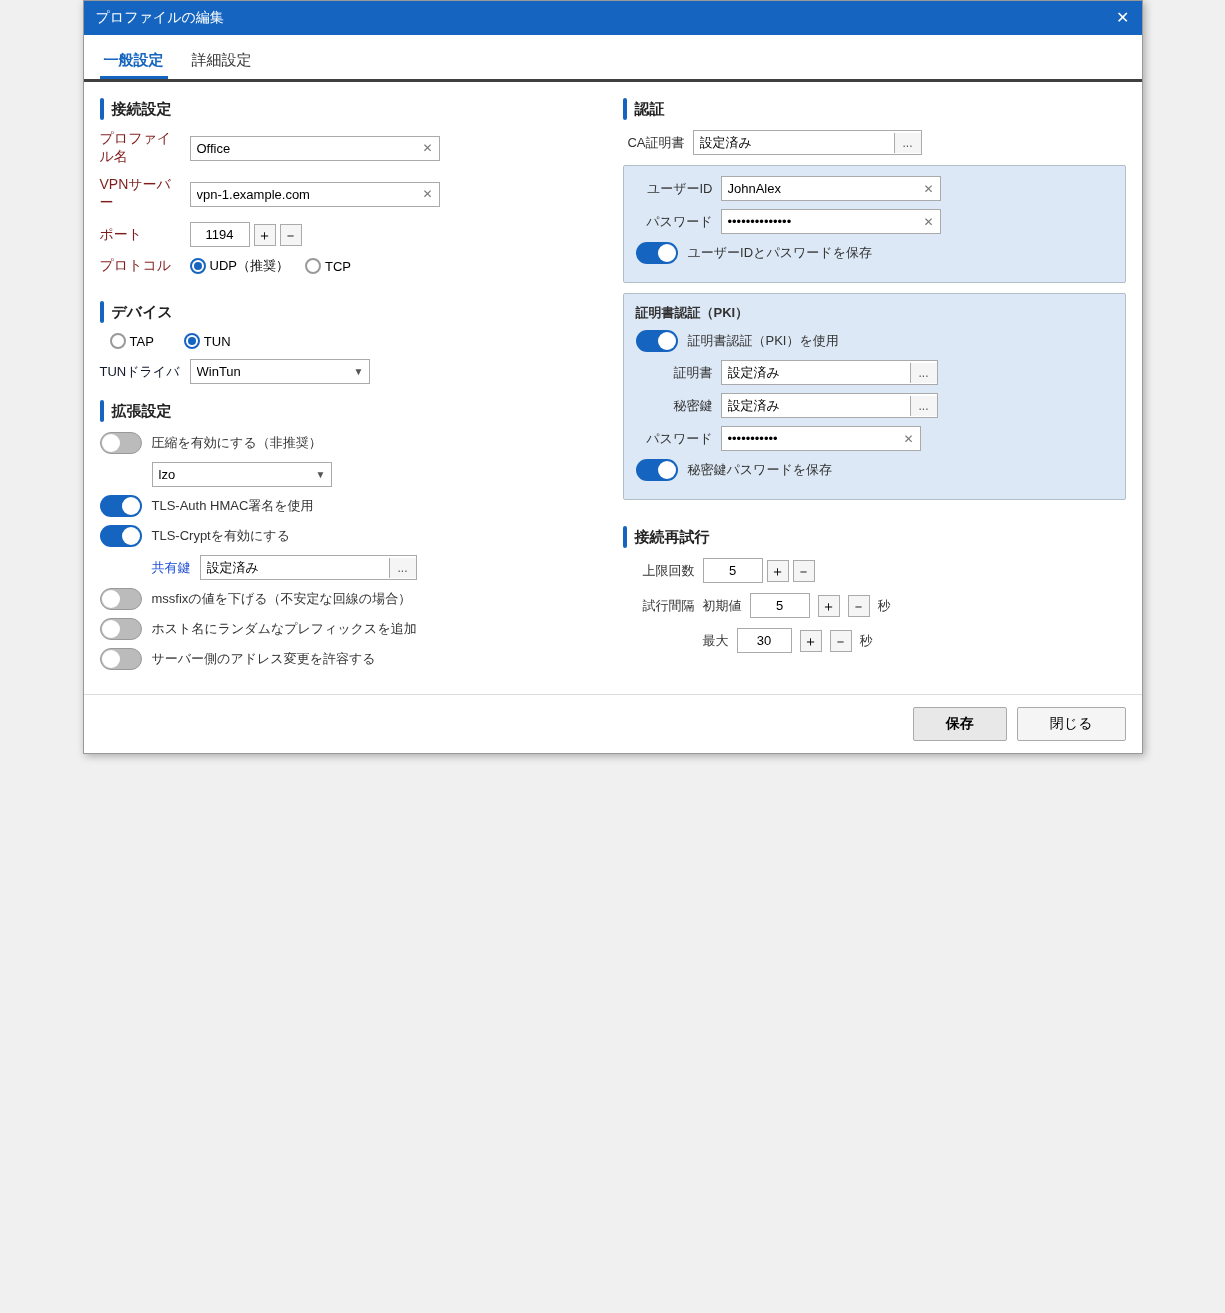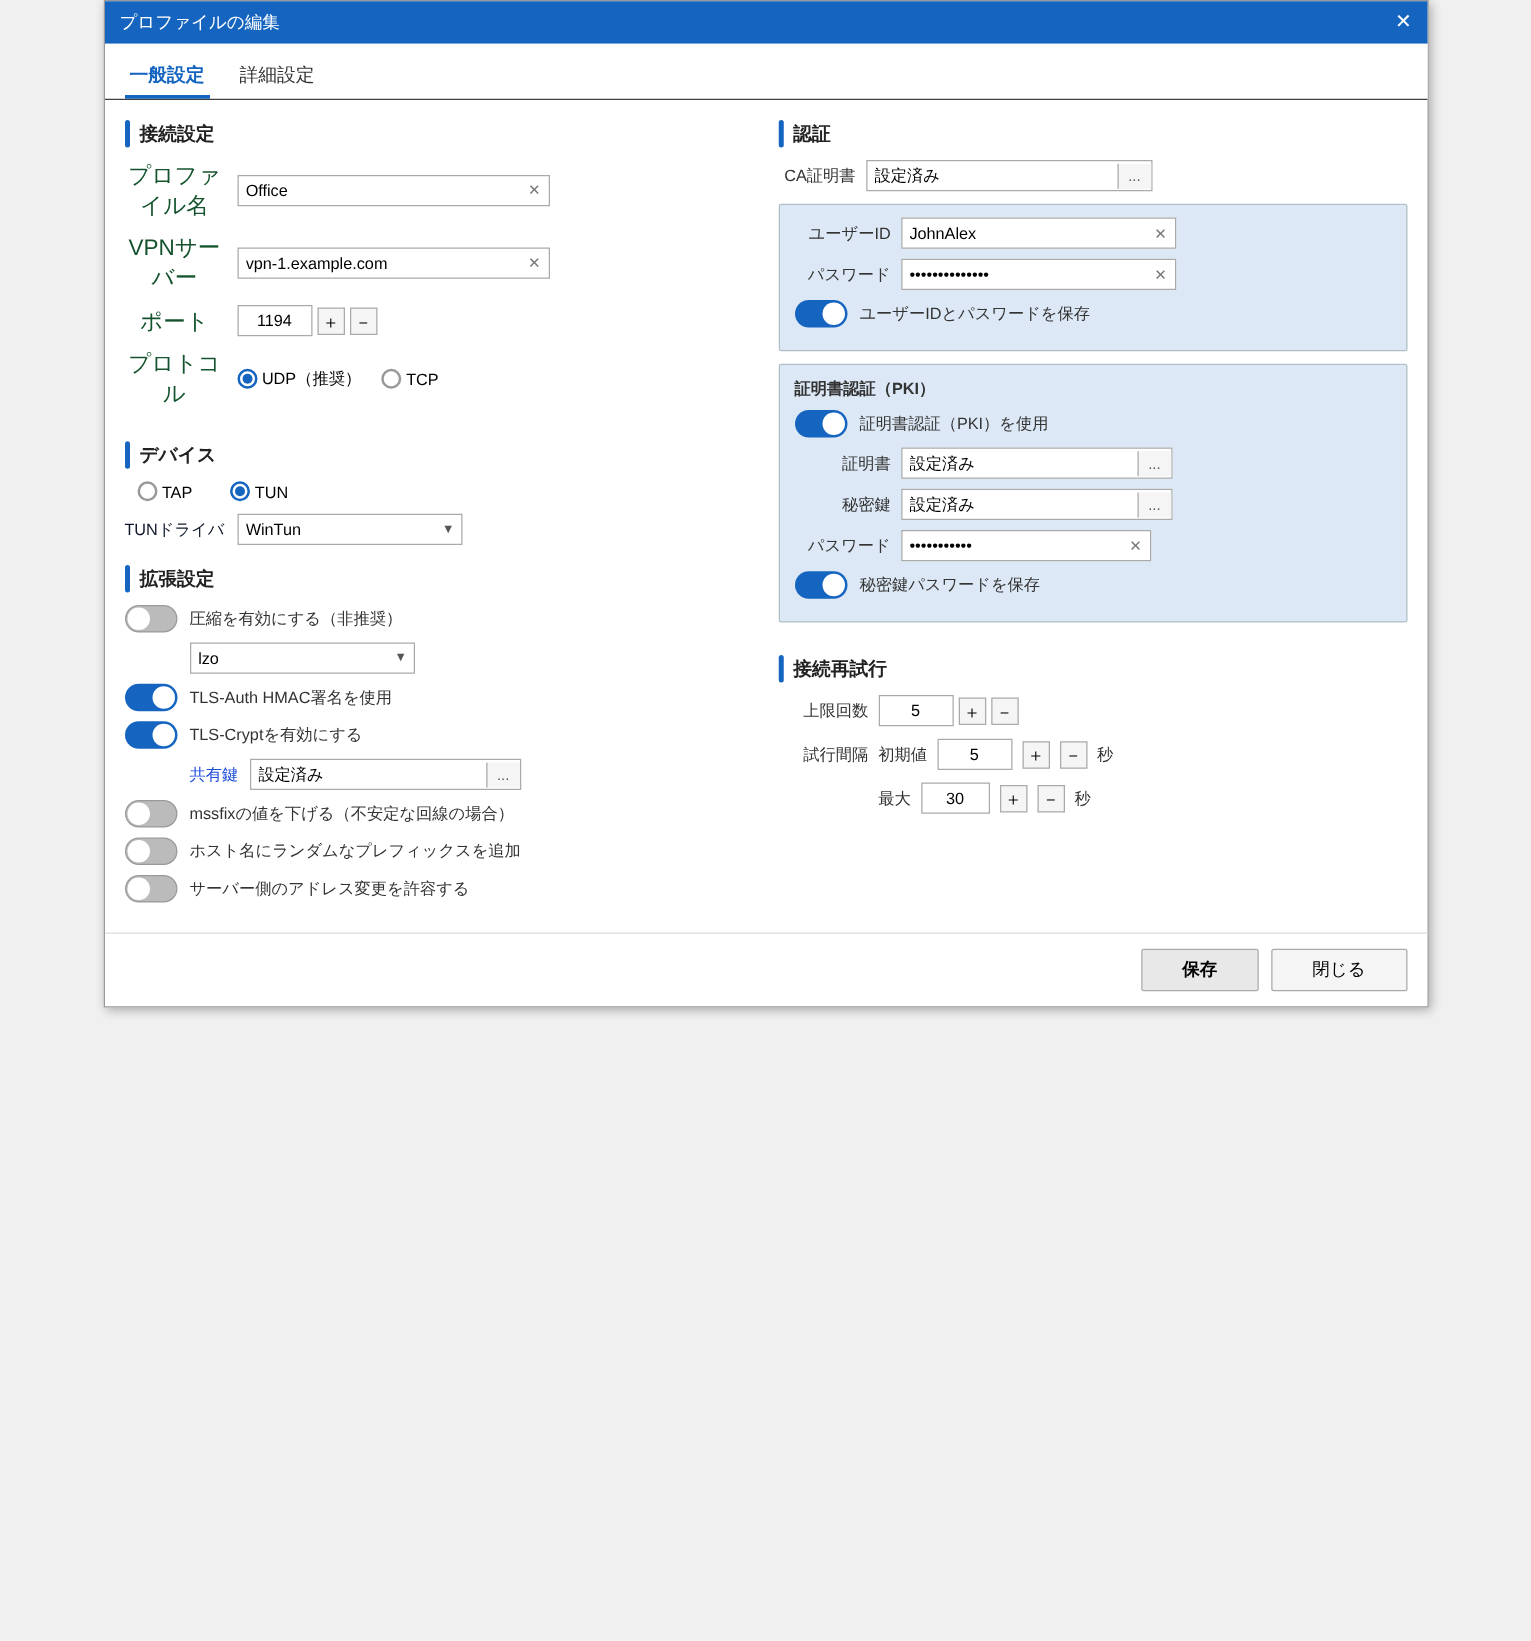--- a/index.html
+++ b/index.html
@@ -34,21 +34,21 @@
       font-size: 16px;
       color: #fff;
       background: none;
       border: none;
       line-height: 1;
     }
     .tabs {
       display: flex;
       padding: 10px 16px 0 16px;
       background: #fff;
-      border-bottom: 1px solid #404040;
+      border-bottom: 3px solid #404040;
       gap: 20px;
     }
     .tab {
       padding: 6px 4px;
       font-size: 15px;
       cursor: pointer;
       border-bottom: 3px solid transparent;
       color: #333;
     }
     .tab.active {
@@ -91,24 +91,24 @@
       font-weight: bold;
       color: #222;
     }
     .field-row {
       display: flex;
       align-items: center;
       margin-bottom: 10px;
     }
     .field-label {
       width: 90px;
-      text-align: center;
+      text-align: left;
       padding-right: 10px;
-      color: #14532d;
-      font-size: 18px;
+      color: #7f1d1d;
+      font-size: 14px;
       flex-shrink: 0;
     }
     .input-with-clear {
       display: flex;
       align-items: center;
       border: 1px solid #aaa;
       background: #fff;
     }
     .input-with-clear input {
       border: none;

